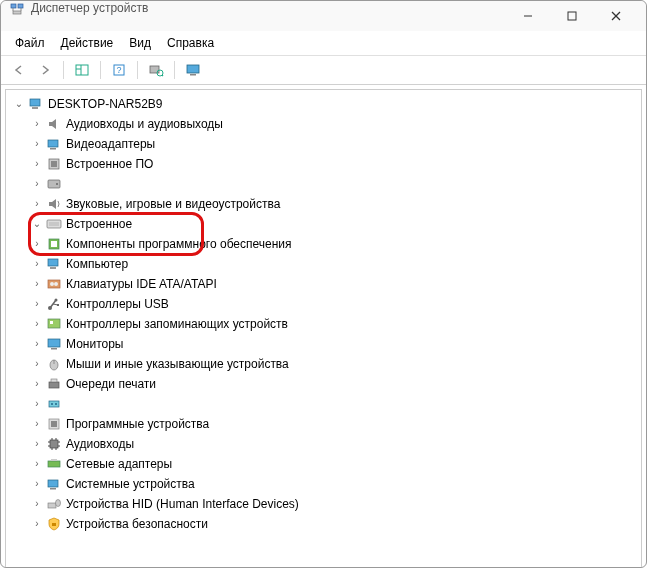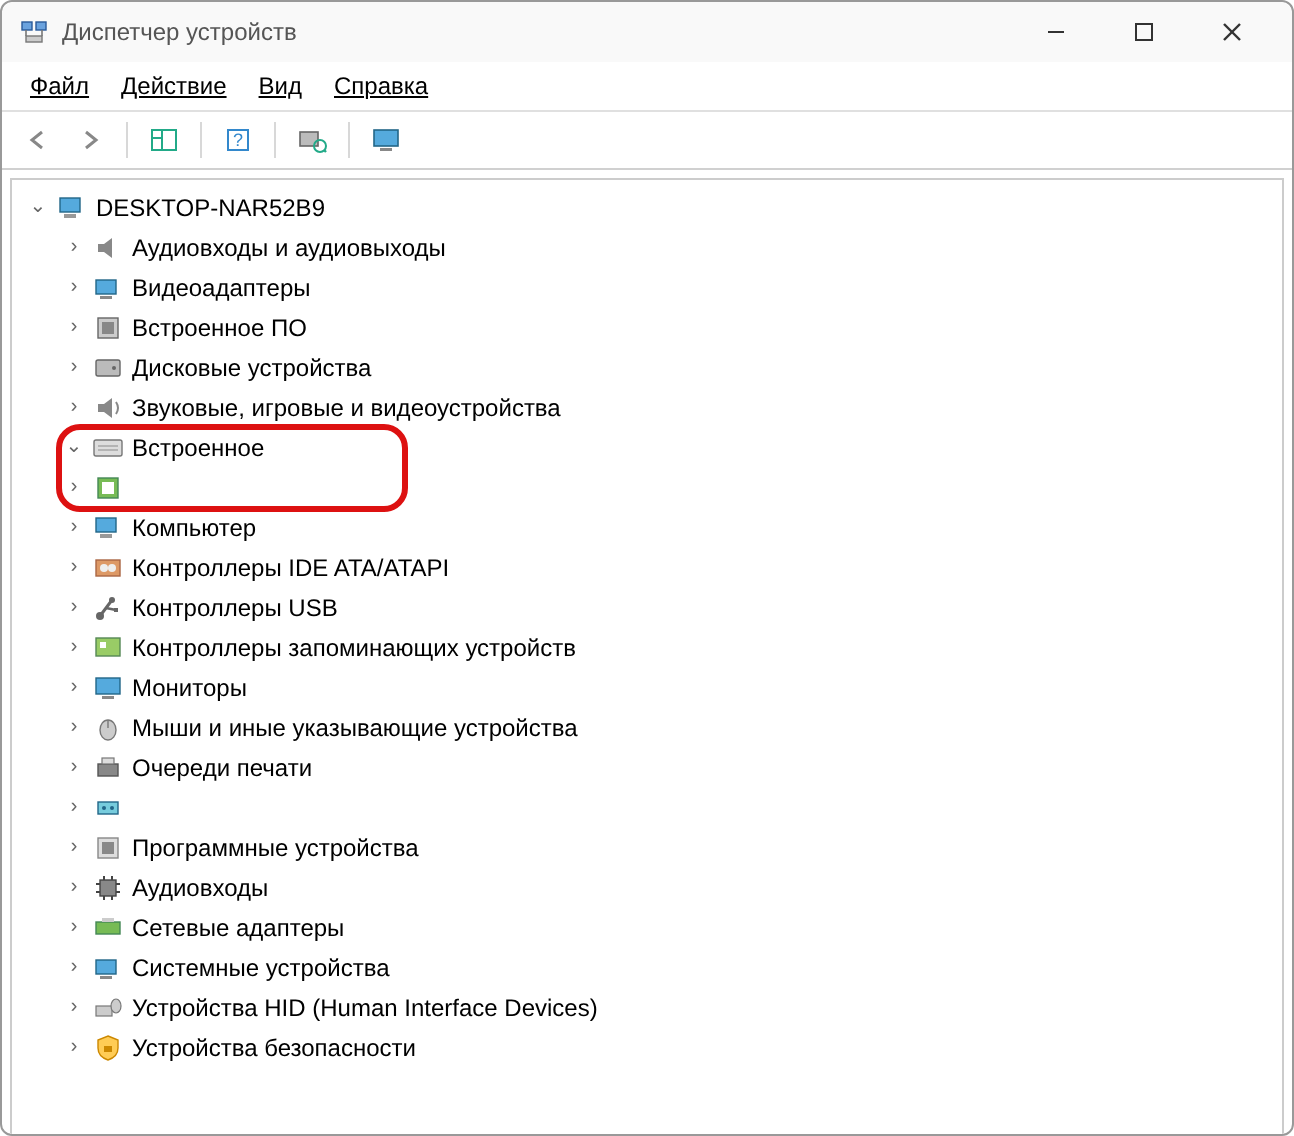--- a/index.html
+++ b/index.html
@@ -10,21 +10,20 @@
     background: #fff;
     width: 647px;
     height: 568px;
     overflow: hidden;
     border: 1px solid #999;
     border-radius: 6px;
   }
   .titlebar {
     height: 30px;
     display: flex;
-    align-items: center;
     padding: 0 8px;
     background: #f9f9f9;
     border-top-left-radius: 6px;
     border-top-right-radius: 6px;
   }
   .titlebar .app-icon {
     width: 16px; height: 16px;
     margin-right: 6px;
     display: inline-flex;
   }
@@ -37,21 +36,20 @@
   }
   .menubar {
     display: flex;
     padding: 2px 6px;
     border-bottom: 1px solid #e0e0e0;
     background: #fff;
   }
   .menubar .menuitem {
     padding: 3px 8px;
     cursor: default;
-    text-decoration: underline;
   }
   .toolbar {
     display: flex;
     align-items: center;
     padding: 3px 6px;
     gap: 2px;
     background: #fff;
     border-bottom: 1px solid #d0d0d0;
   }
   .toolbar .tb-btn {
@@ -228,21 +226,20 @@
           <span class="lbl">Встроенное ПО</span>
         </div>
         <div class="row" style="padding-left: 18px;">
           <span class="toggle">›</span>
           <span class="dev-icon">
             <svg width="16" height="16">
               <rect x="2" y="4" width="12" height="8" rx="1" fill="#bbb" stroke="#666" stroke-width="0.7"></rect>
               <circle cx="11" cy="8" r="1" fill="#666"></circle>
             </svg>
           </span>
-          <span class="lbl">Дисковые устройства</span>
         </div>
         <div class="row" style="padding-left: 18px;">
           <span class="toggle">›</span>
           <span class="dev-icon">
             <svg width="16" height="16">
               <path d="M3 6h3l4-3v10l-4-3H3z" fill="#888"></path>
               <path d="M12 5q2 3 0 6" fill="none" stroke="#888" stroke-width="1"></path>
             </svg>
           </span>
           <span class="lbl">Звуковые, игровые и видеоустройства</span>
@@ -263,41 +260,42 @@
 
     <div id="cat-list-2">
         <div class="row" style="padding-left: 18px;">
           <span class="toggle">›</span>
           <span class="dev-icon">
             <svg width="16" height="16">
               <rect x="3" y="3" width="10" height="10" fill="#7b5" stroke="#485" stroke-width="0.7"></rect>
               <rect x="5" y="5" width="6" height="6" fill="#fff"></rect>
             </svg>
           </span>
+          <span class="lbl">Компоненты программного обеспечения</span>
         </div>
         <div class="row" style="padding-left: 18px;">
           <span class="toggle">›</span>
           <span class="dev-icon">
             <svg width="16" height="16">
               <rect x="2" y="3" width="10" height="7" fill="#5ad" stroke="#268" stroke-width="0.7"></rect>
               <rect x="4" y="11" width="6" height="2" fill="#999"></rect>
             </svg>
           </span>
           <span class="lbl">Компьютер</span>
         </div>
         <div class="row" style="padding-left: 18px;">
           <span class="toggle">›</span>
           <span class="dev-icon">
             <svg width="16" height="16">
               <rect x="2" y="4" width="12" height="8" fill="#d96" stroke="#a64" stroke-width="0.7"></rect>
               <circle cx="6" cy="8" r="2" fill="#eee"></circle>
               <circle cx="10" cy="8" r="2" fill="#eee"></circle>
             </svg>
           </span>
-          <span class="lbl">Контроллеры IDE ATA/ATAPI</span>
+          <span class="lbl">Клавиатуры IDE ATA/ATAPI</span>
         </div>
         <div class="row" style="padding-left: 18px;">
           <span class="toggle">›</span>
           <span class="dev-icon">
             <svg width="16" height="16">
               <circle cx="4" cy="12" r="2" fill="#666"></circle>
               <line x1="4" y1="12" x2="10" y2="4" stroke="#666" stroke-width="1.5"></line>
               <circle cx="10" cy="4" r="1.5" fill="#666"></circle>
               <line x1="7" y1="8" x2="12" y2="9" stroke="#666" stroke-width="1.2"></line>
               <rect x="11" y="8" width="2" height="2" fill="#666"></rect>

